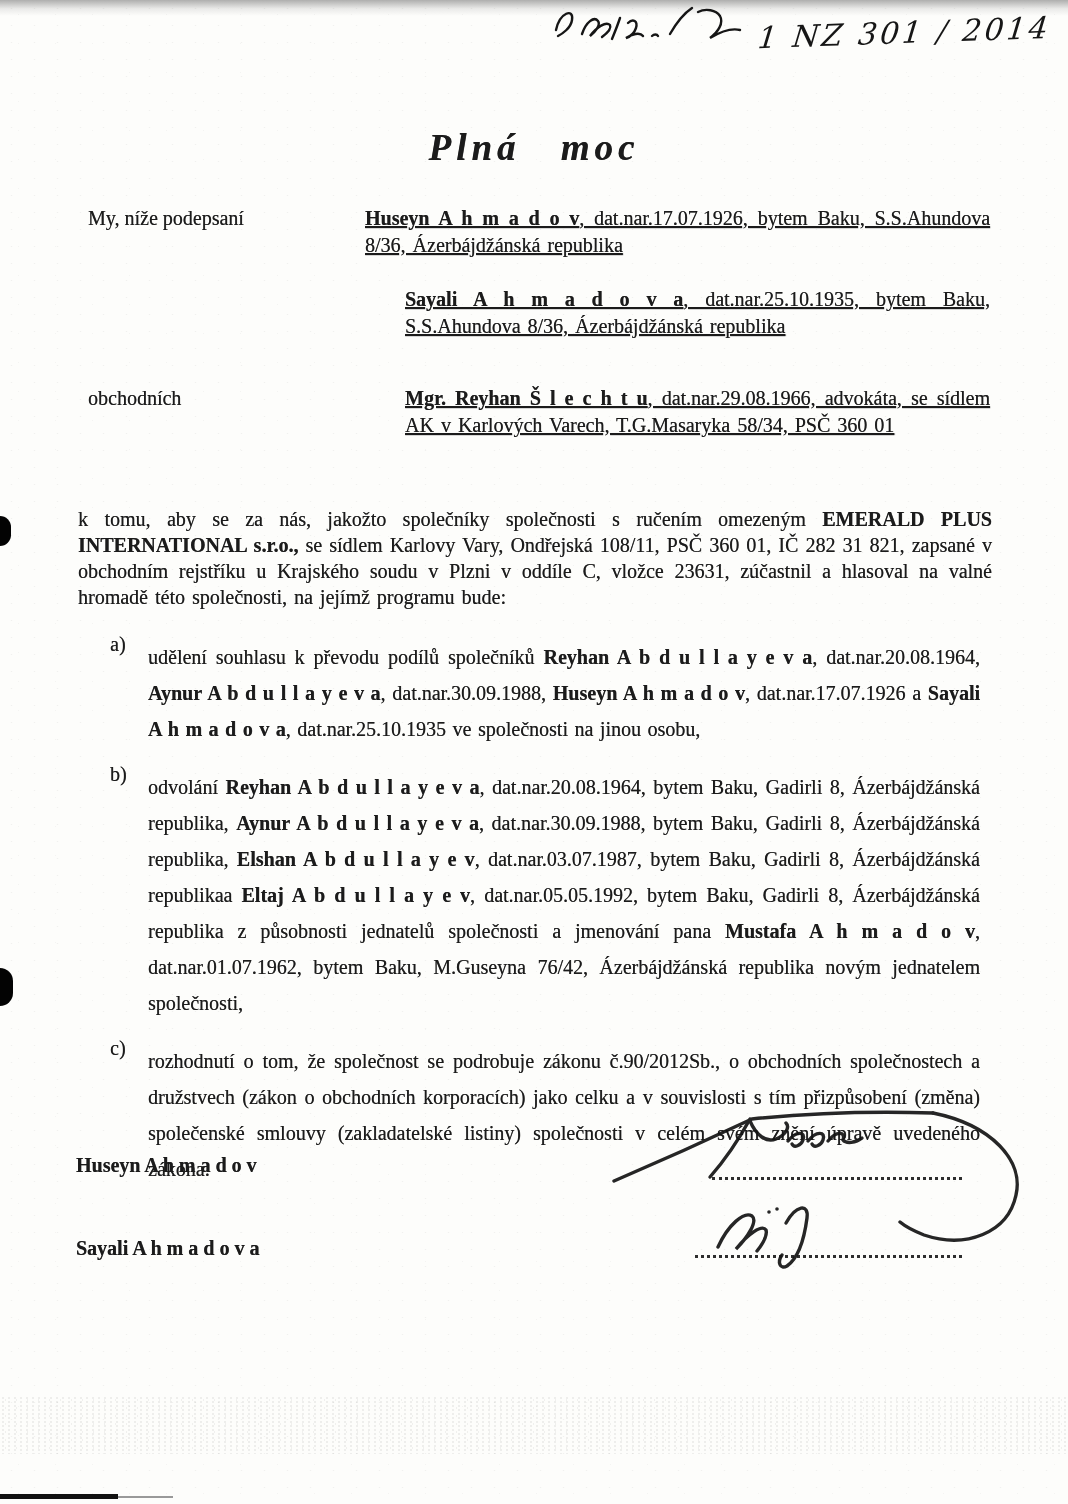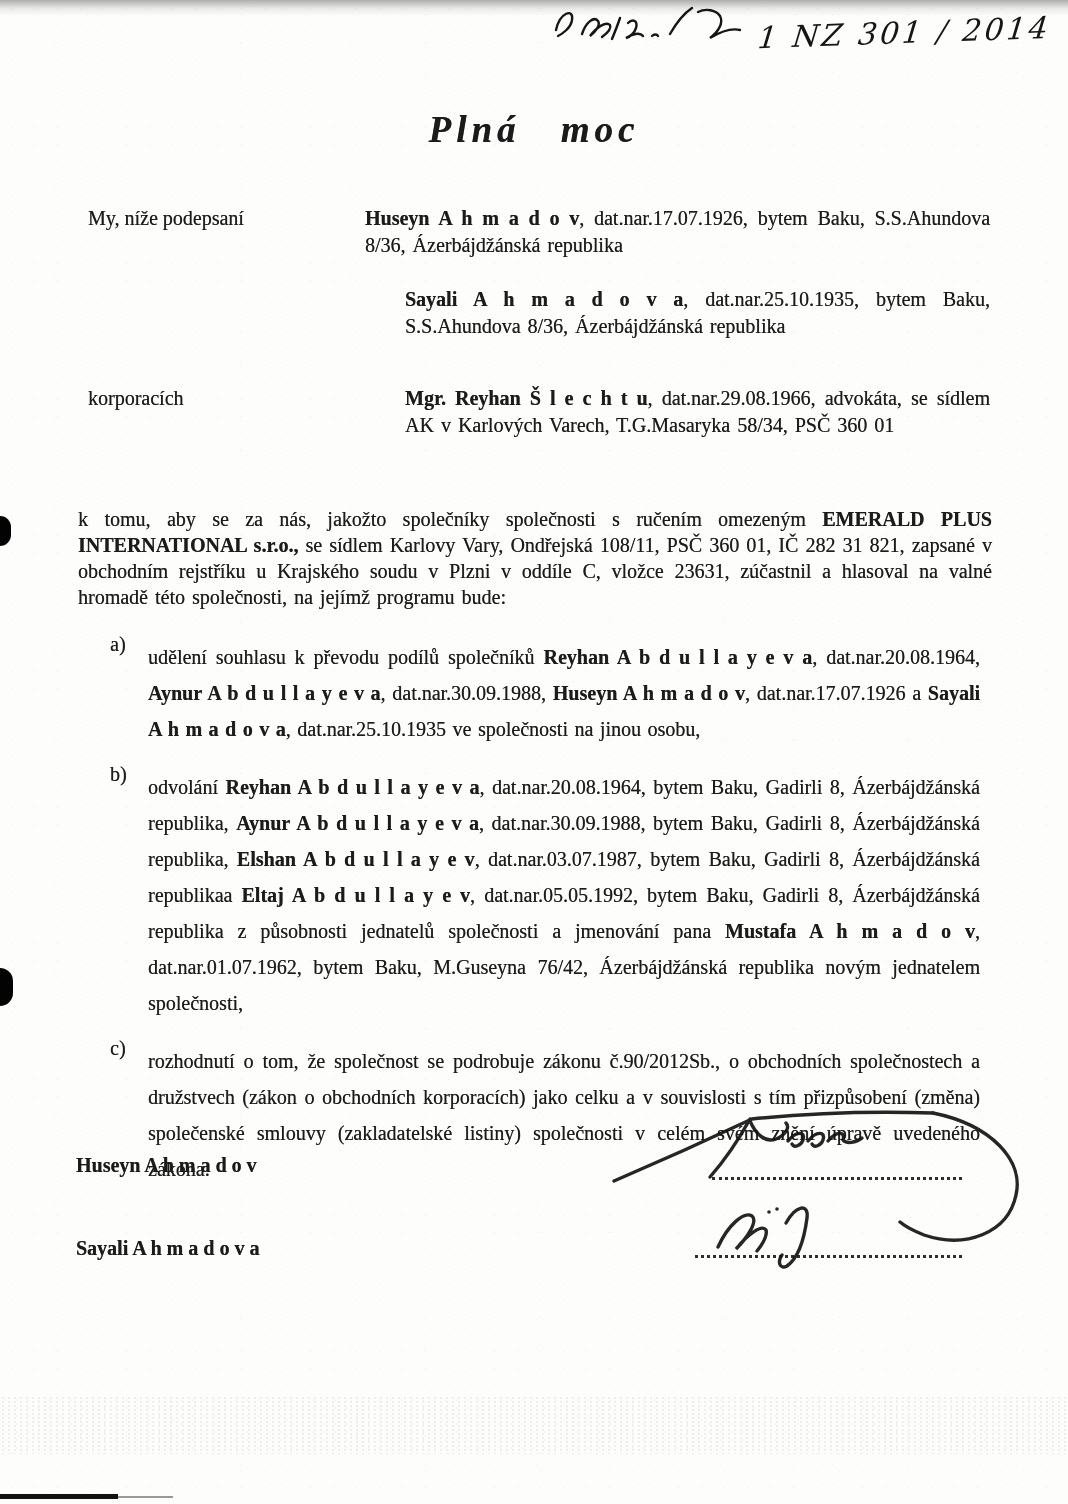--- a/index.html
+++ b/index.html
@@ -28,32 +28,32 @@
   }
   .handwriting{
     position:absolute;top:-10px;left:548px;width:520px;height:56px;
     display:flex;align-items:flex-end;gap:10px;color:#161616;
   }
   .handwriting .hw-text{
     font-family:"DejaVu Serif", serif;font-style:italic;font-size:30px;
     transform:rotate(-2deg) skewX(-8deg);letter-spacing:3px;white-space:nowrap;
   }
   .title{
-    position:absolute;top:92px;left:0;right:0;text-align:center;
+    position:absolute;top:110px;left:0;right:0;text-align:center;
     font-size:37px;font-weight:bold;font-style:italic;
     letter-spacing:5px;word-spacing:26px;
     text-shadow:.3px .3px .5px rgba(20,20,20,.75);
   }
   .txt{ text-shadow:.25px .25px .45px rgba(25,25,25,.7); }
   .row{position:absolute;left:88px;width:902px;display:flex;}
   .row .label-col{width:277px;flex:0 0 277px;}
   .row .content-col{flex:1;}
   #parties-row{top:205px;}
   #authorize-row{top:385px;}
-  .content-col p{margin:0 0 27px 0;text-align:justify;line-height:27px;word-spacing:2px;}
+  .content-col p{margin:0 0 27px 0;text-align:justify;line-height:27px;word-spacing:2px;text-decoration:underline;}
   .content-col p:last-child{margin-bottom:0;margin-left:40px;}
   .main-para{
     position:absolute;top:506px;left:78px;width:914px;margin:0;
     text-align:justify;line-height:26px;word-spacing:2px;
   }
   .agenda{
     position:absolute;top:631px;left:88px;width:900px;margin:0;padding:0;list-style:none;
   }
   .agenda li{display:flex;margin:0 0 6px 0;}
   .agenda .marker{flex:0 0 30px;margin-left:22px;}
@@ -99,21 +99,21 @@
 
   <section class="row txt" id="parties-row">
     <div class="label-col">My, níže podepsaní</div>
     <div class="content-col">
       <p><span class="b">Huseyn A h m a d o v</span><span>, dat.nar.17.07.1926, bytem Baku, S.S.Ahundova 8/36, Ázerbájdžánská republika</span></p>
       <p><span class="b">Sayali A h m a d o v a</span><span>, dat.nar.25.10.1935, bytem Baku, S.S.Ahundova 8/36, Ázerbájdžánská republika</span></p>
     </div>
   </section>
 
   <section class="row txt" id="authorize-row">
-    <div class="label-col">korporacích</div>
+    <div class="label-col">obchodních</div>
     <div class="content-col">
       <p><span class="b">Mgr. Reyhan Š l e c h t u</span><span>, dat.nar.29.08.1966, advokáta, se sídlem AK v Karlových Varech, T.G.Masaryka 58/34, PSČ 360 01</span></p>
     </div>
   </section>
 
   <p class="main-para txt"><span>k tomu, aby se za nás, jakožto společníky společnosti s ručením omezeným </span><span class="b">EMERALD PLUS INTERNATIONAL s.r.o.,</span><span> se sídlem Karlovy Vary, Ondřejská 108/11, PSČ 360 01, IČ 282 31 821, zapsané v obchodním rejstříku u Krajského soudu v Plzni v oddíle C, vložce 23631, zúčastnil a hlasoval na valné hromadě této společnosti, na jejímž programu bude:</span></p>
 
   <ol class="agenda txt">
     <li>
       <span class="marker">a)</span>

